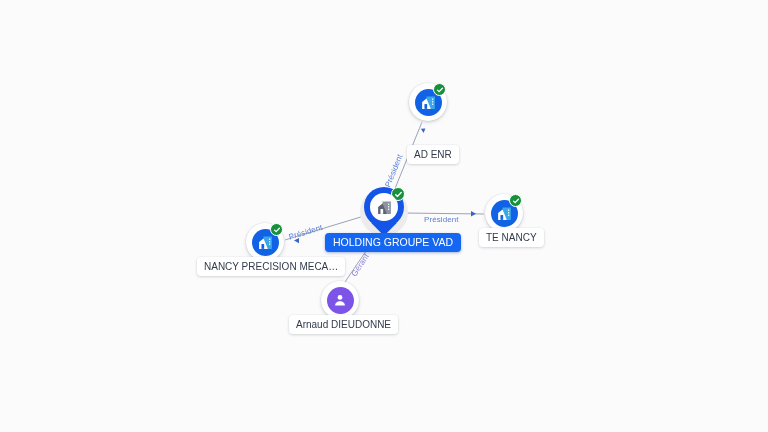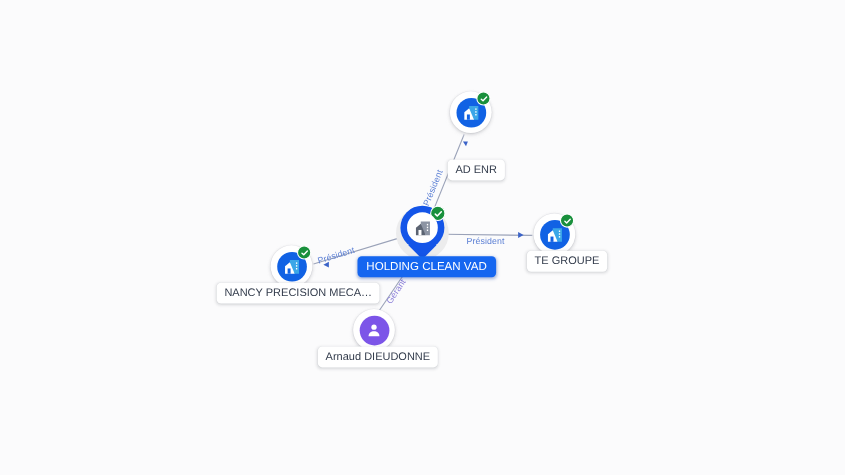--- a/index.html
+++ b/index.html
@@ -180,21 +180,21 @@
           <rect x="17" y="10" width="1.7" height="1.9" fill="#ffffff"></rect>
           <rect x="17" y="13.6" width="1.7" height="1.9" fill="#ffffff"></rect>
         </svg>
       </div>
       <div class="check-badge">
         <svg width="8" height="8" viewBox="0 0 12 12">
           <path d="M2.3 6.2 L4.7 8.5 L9.6 3.4" stroke="#ffffff" stroke-width="1.9" fill="none" stroke-linecap="round" stroke-linejoin="round"></path>
         </svg>
       </div>
     </div>
-    <div class="label plain" style="left:-6px; top:34px;">TE GROUPE</div>
+    <div class="label plain" style="left:-6px; top:34px;">TE NANCY</div>
   </div>
 
   <div class="node" style="left:246px; top:223px;">
     <div class="node-shadow" style="left:0px; top:2px; width:38px; height:38px;"></div>
     <div class="circle-node" style="left:0; top:0;">
       <div class="icon-disc company">
         <svg width="17" height="17" viewBox="0 0 24 24" fill="none">
           <path d="M3 21V11.2L9.2 6.2L15.4 11.2V21H3Z" fill="#ffffff"></path>
           <path d="M9.2 6.2L9.2 3.4L21 3.4V21H15.4" fill="#3ba7e8"></path>
           <rect x="6.3" y="14.2" width="3.8" height="6.8" fill="#1162e4"></rect>
@@ -239,16 +239,16 @@
           <rect x="17" y="10" width="1.7" height="1.9" fill="#ffffff"></rect>
           <rect x="17" y="13.6" width="1.7" height="1.9" fill="#ffffff"></rect>
         </svg>
       </div>
       <div class="check-badge" style="right:-1px; top:0px; width:14px; height:14px;">
         <svg width="9" height="9" viewBox="0 0 12 12">
           <path d="M2.3 6.2 L4.7 8.5 L9.6 3.4" stroke="#ffffff" stroke-width="1.9" fill="none" stroke-linecap="round" stroke-linejoin="round"></path>
         </svg>
       </div>
     </div>
-    <div class="label selected" style="left:-35px; top:45px;">HOLDING CLEAN VAD</div>
+    <div class="label selected" style="left:-35px; top:45px;">HOLDING GROUPE VAD</div>
   </div>
 
 </div>
 
 </body></html>

